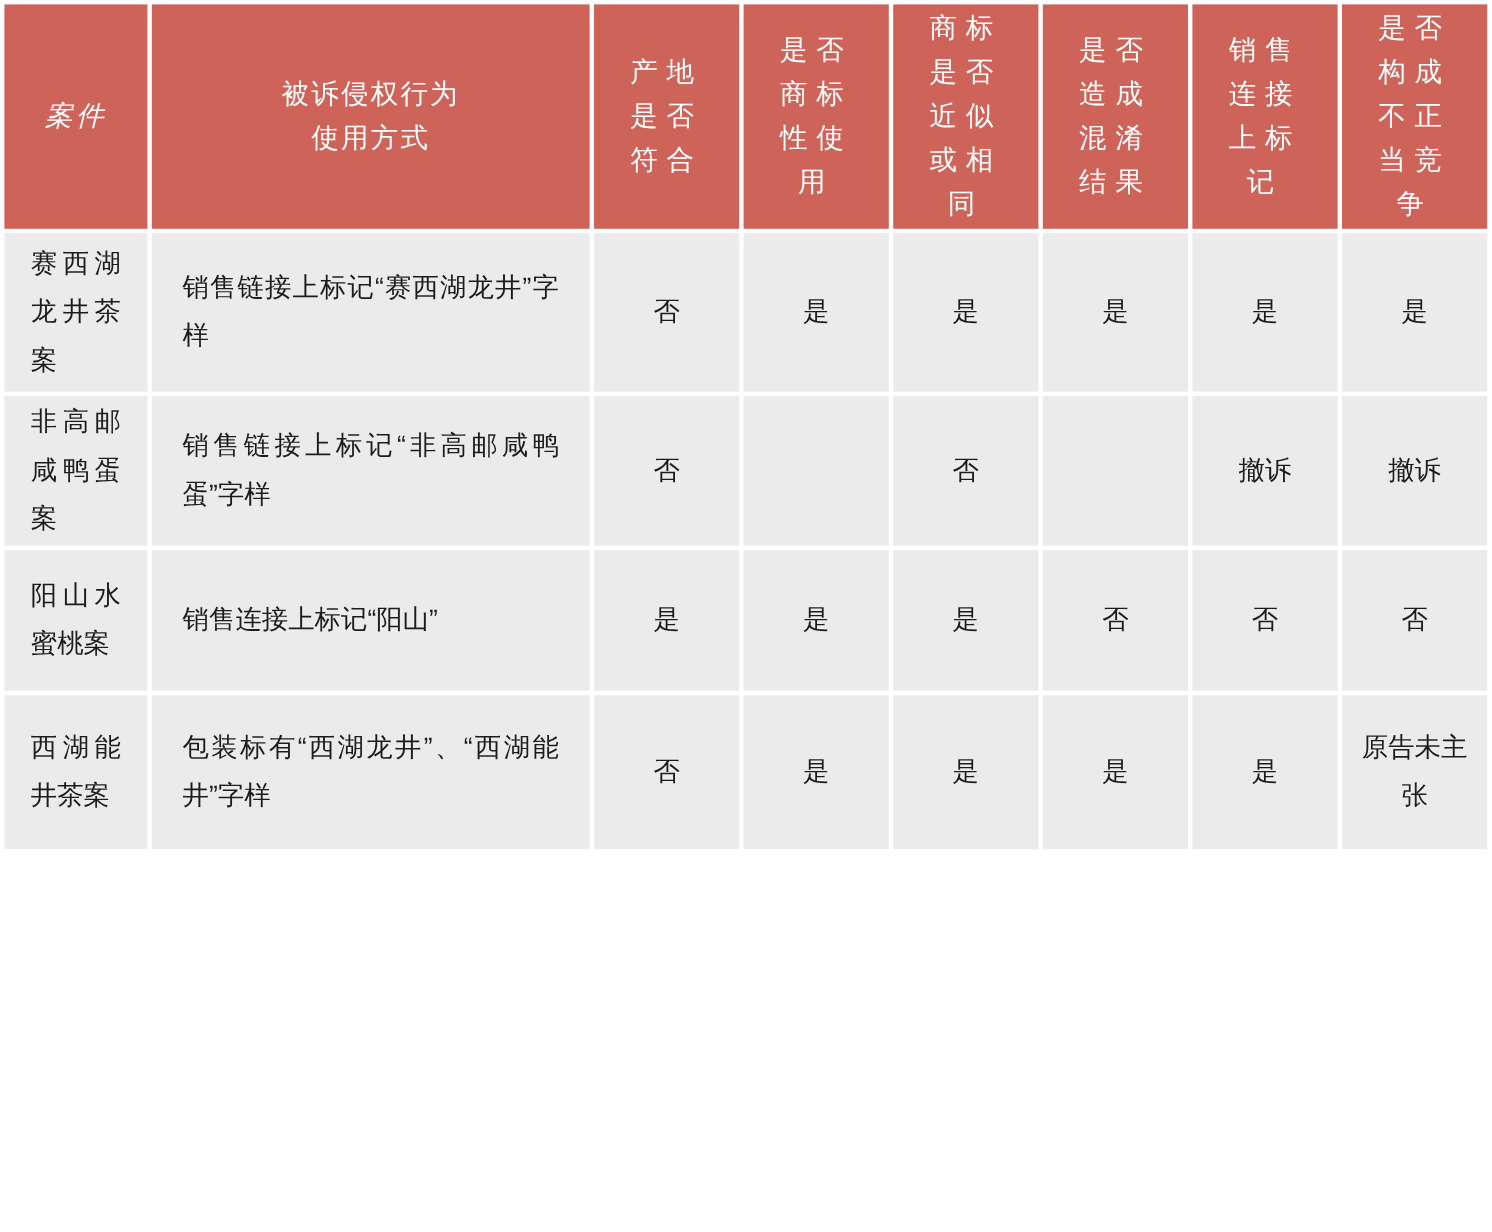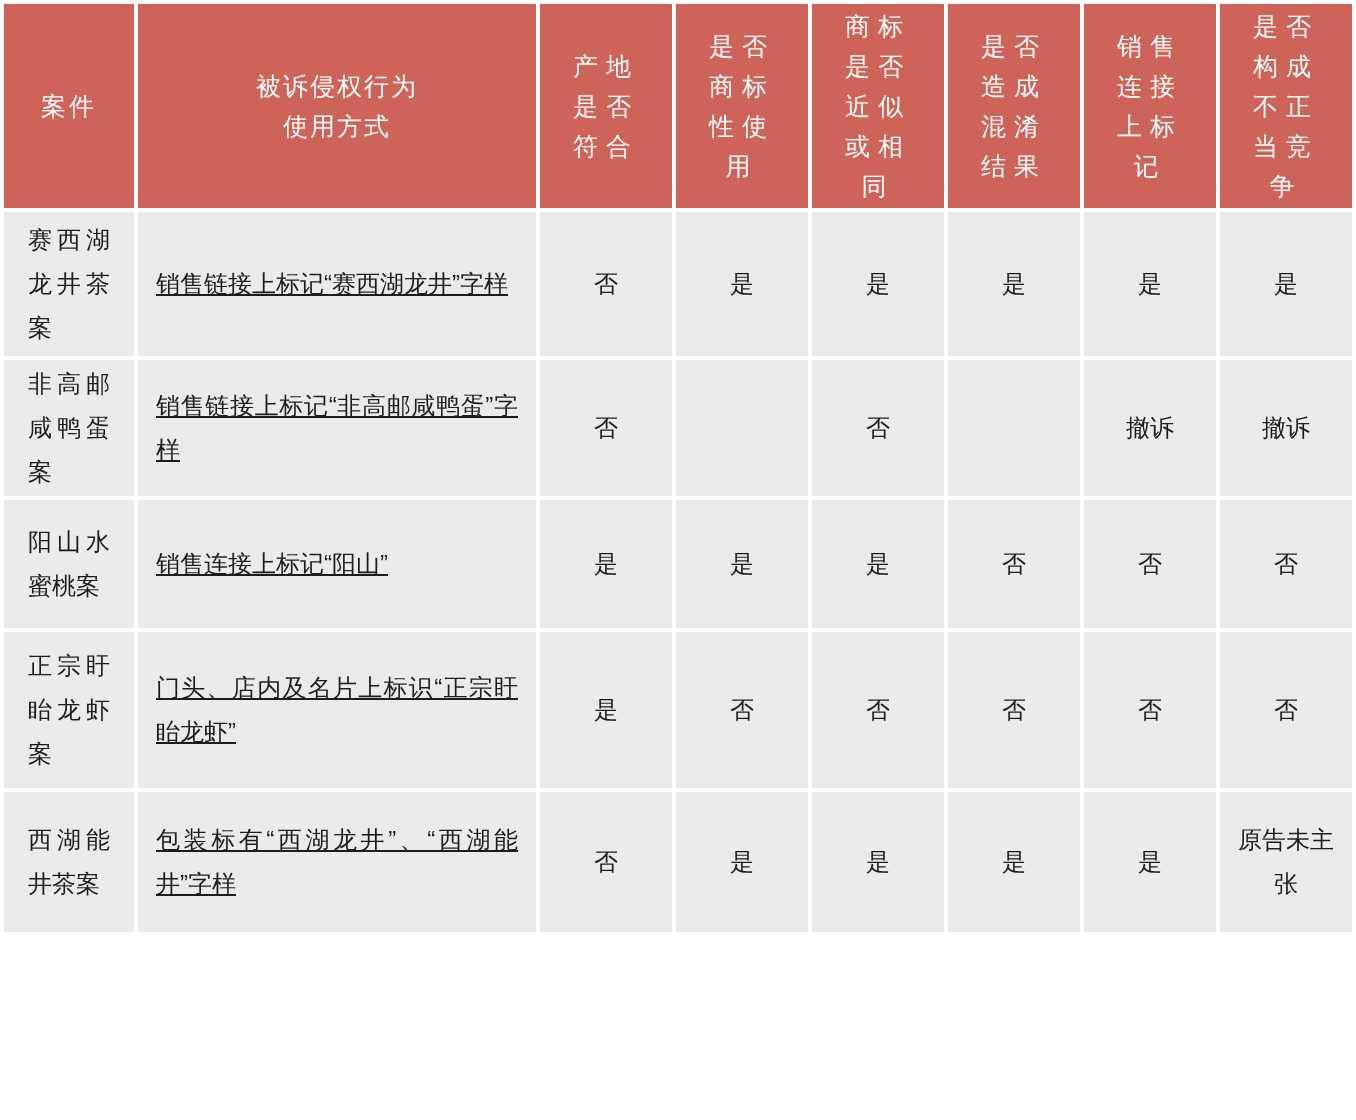--- a/index.html
+++ b/index.html
@@ -19,42 +19,41 @@
     background: var(--header-bg, #CE6459);
     color: var(--header-text, #FFFFFF);
     font-size: 25px;
     line-height: 40px;
     font-weight: 500;
     vertical-align: middle;
     text-align: center;
     padding: 0;
     overflow: hidden;
   }
-  th.th-case { letter-spacing: 3px; }
+  th.th-case { letter-spacing: 3px; font-style: italic; }
   th.th-usage { white-space: pre-line; letter-spacing: 2px; }
   th.th-narrow { letter-spacing: 8px; padding: 0 28px; }
   td {
     background: var(--row-bg, #EBEBEB);
     color: var(--body-text, #1C1C1C);
     font-size: 24px;
     line-height: 44px;
     vertical-align: middle;
     padding: 0;
     overflow: hidden;
   }
   td.case-cell {
     text-align: justify;
     text-justify: inter-character;
     padding: 0 24px;
   }
   td.usage-cell {
     text-align: justify;
     text-justify: inter-character;
-    padding: 0 18px;
-    text-decoration: underline;
+    padding: 0 28px;
   }
   td.val-cell {
     text-align: center;
     padding: 0 12px;
   }
 </style>
 </head>
 <body>
 
 <table class="cases">
@@ -105,30 +104,20 @@
     <tr style="height:128px">
       <td class="case-cell">阳山水蜜桃案</td>
       <td class="usage-cell">销售连接上标记“阳山”</td>
       <td class="val-cell">是</td>
       <td class="val-cell">是</td>
       <td class="val-cell">是</td>
       <td class="val-cell">否</td>
       <td class="val-cell">否</td>
       <td class="val-cell">否</td>
     </tr>
-    <tr style="height:156px">
-      <td class="case-cell">正宗盱眙龙虾案</td>
-      <td class="usage-cell">门头、店内及名片上标识“正宗盱眙龙虾”</td>
-      <td class="val-cell">是</td>
-      <td class="val-cell">否</td>
-      <td class="val-cell">否</td>
-      <td class="val-cell">否</td>
-      <td class="val-cell">否</td>
-      <td class="val-cell">否</td>
-    </tr>
     <tr style="height:140px">
       <td class="case-cell">西湖能井茶案</td>
       <td class="usage-cell">包装标有“西湖龙井”、“西湖能井”字样</td>
       <td class="val-cell">否</td>
       <td class="val-cell">是</td>
       <td class="val-cell">是</td>
       <td class="val-cell">是</td>
       <td class="val-cell">是</td>
       <td class="val-cell">原告未主张</td>
     </tr>

